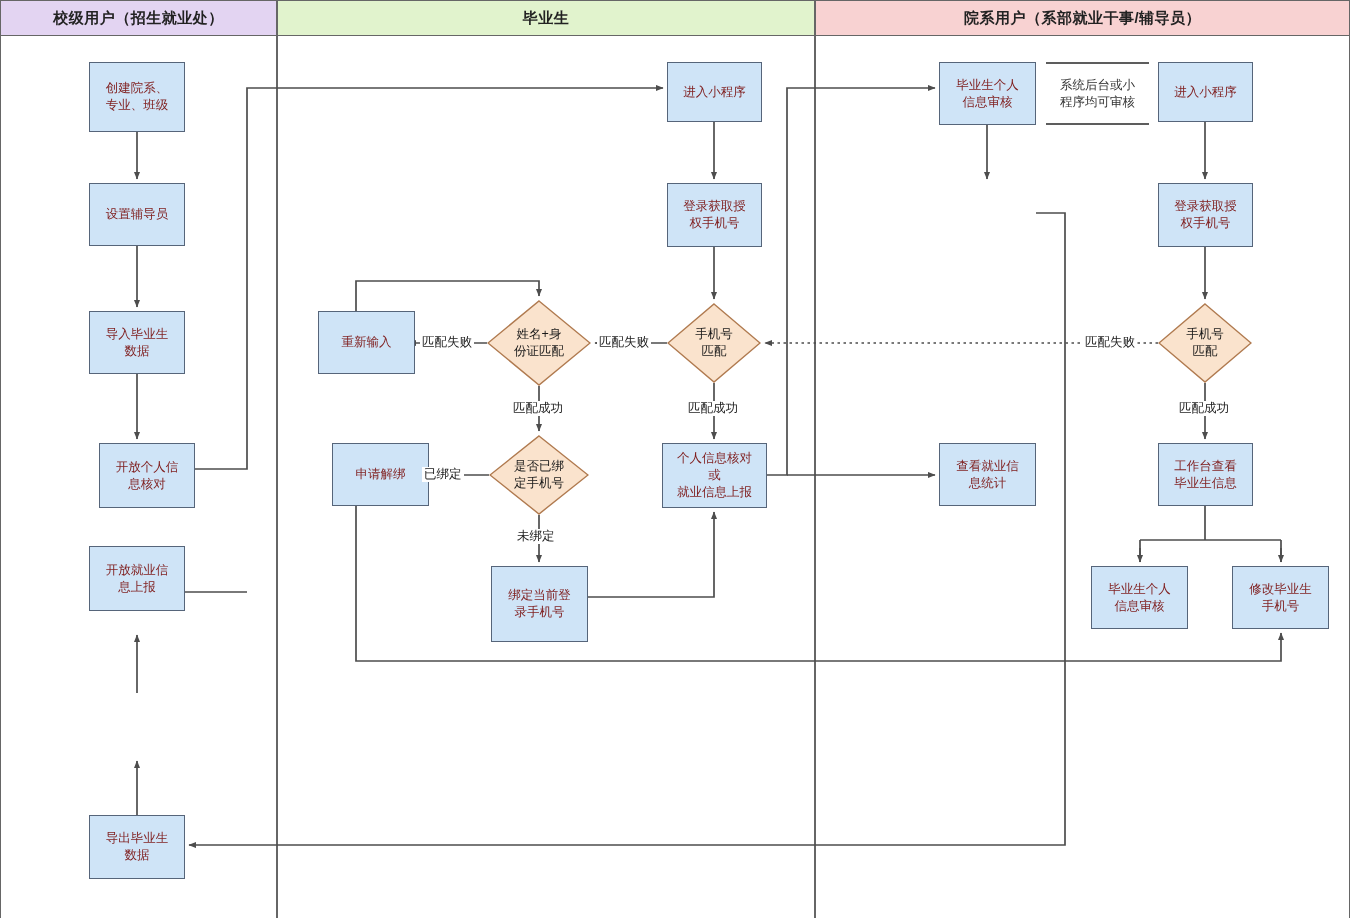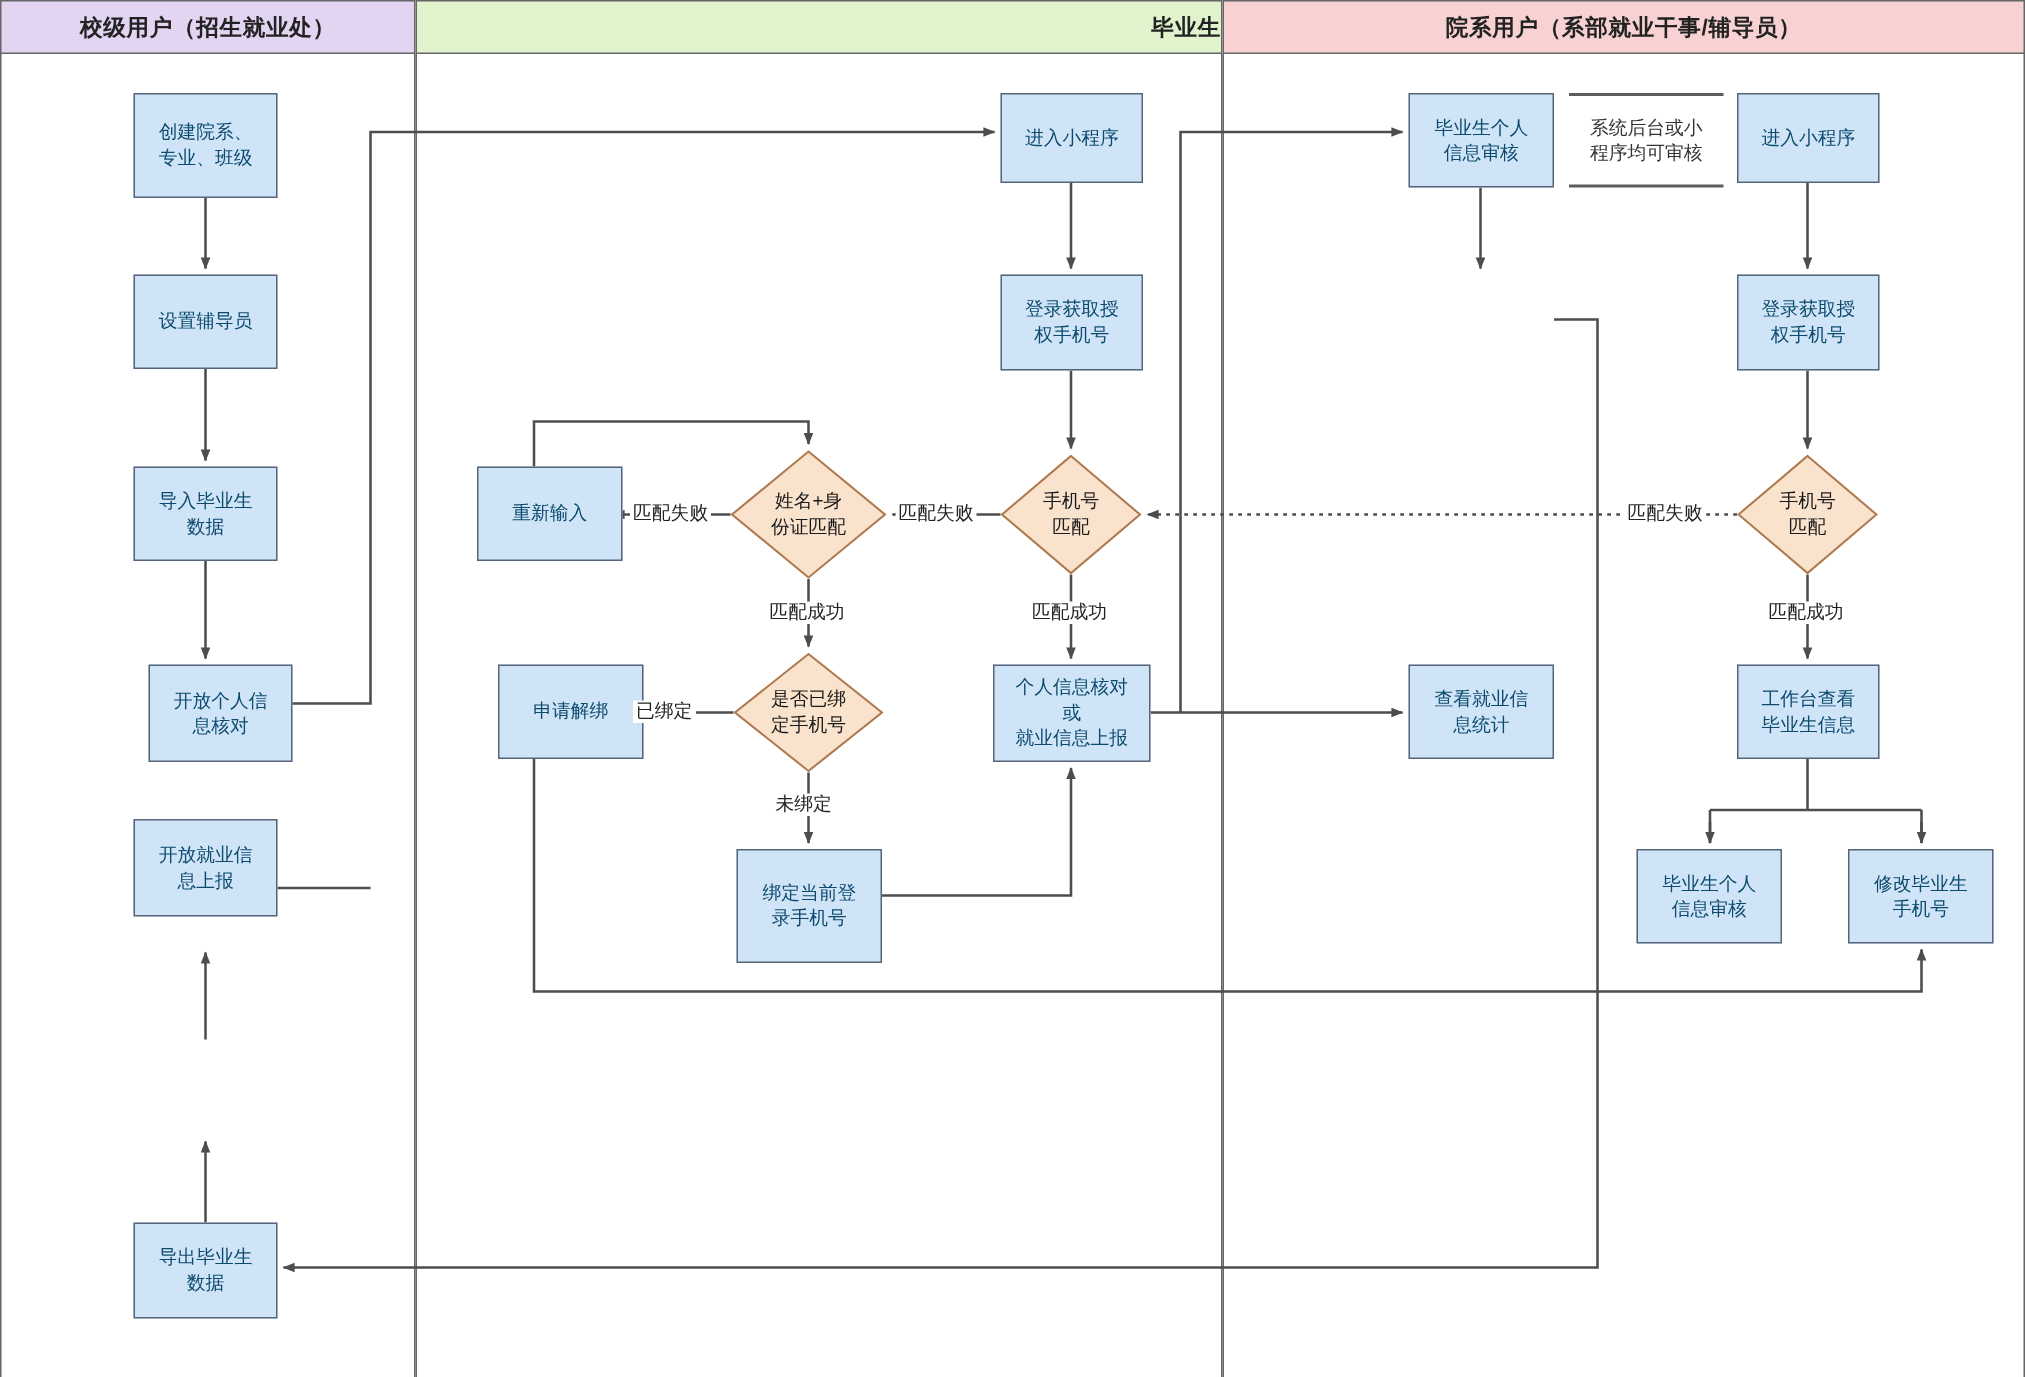--- a/index.html
+++ b/index.html
@@ -20,21 +20,21 @@
     border-left:1px solid #666;border-right:1px solid #666;
     box-sizing:border-box;
     background:transparent;
   }
 
   
   .node{
     position:absolute;box-sizing:border-box;
     display:flex;align-items:center;justify-content:center;
     text-align:center;
-    font-size:12.5px;line-height:17px;color:#0c4a6e;
+    font-size:12.5px;line-height:17px;color:#7f1d1d;
     white-space:pre-line;
     padding:2px 4px;
   }
   .proc{
     background:#cfe4f7;border:1.6px solid #56657a;
     box-shadow:0 0 0 0 transparent;
   }
   .note{
     background:transparent;border:none;
     border-top:2px solid #5d5d5d;border-bottom:2px solid #5d5d5d;
@@ -63,21 +63,21 @@
 
 <div id="canvas">
 
   <div class="lane-body" id="lane-body-school" style="left: 0px; width: 277px;"></div>
   <div class="lane-body" id="lane-body-student" style="left: 277px; width: 538px;"></div>
   <div class="lane-body" id="lane-body-dept" style="left: 815px; width: 535px;"></div>
 
   <div class="lane-header" id="lane-header-school" style="left: 0px; width: 277px; background: rgb(227, 212, 242);">
     <span>校级用户（招生就业处）</span>
   </div>
-  <div class="lane-header" id="lane-header-student" style="left: 277px; width: 538px; background: rgb(225, 243, 205); justify-content: flex-end;">
+  <div class="lane-header" id="lane-header-student" style="left: 277px; width: 538px; background: rgb(225, 243, 205);">
     <span>毕业生</span>
   </div>
   <div class="lane-header" id="lane-header-dept" style="left: 815px; width: 535px; background: rgb(248, 210, 210);">
     <span>院系用户（系部就业干事/辅导员）</span>
   </div>
 
   <svg id="wires" viewBox="0 0 1350 918">
     <defs>
       <marker id="ah" markerWidth="9" markerHeight="9" refX="7.4" refY="3.2" orient="auto" markerUnits="userSpaceOnUse">
         <path d="M0,0 L8,3.2 L0,6.4 z" fill="#4d4d4d"></path>

